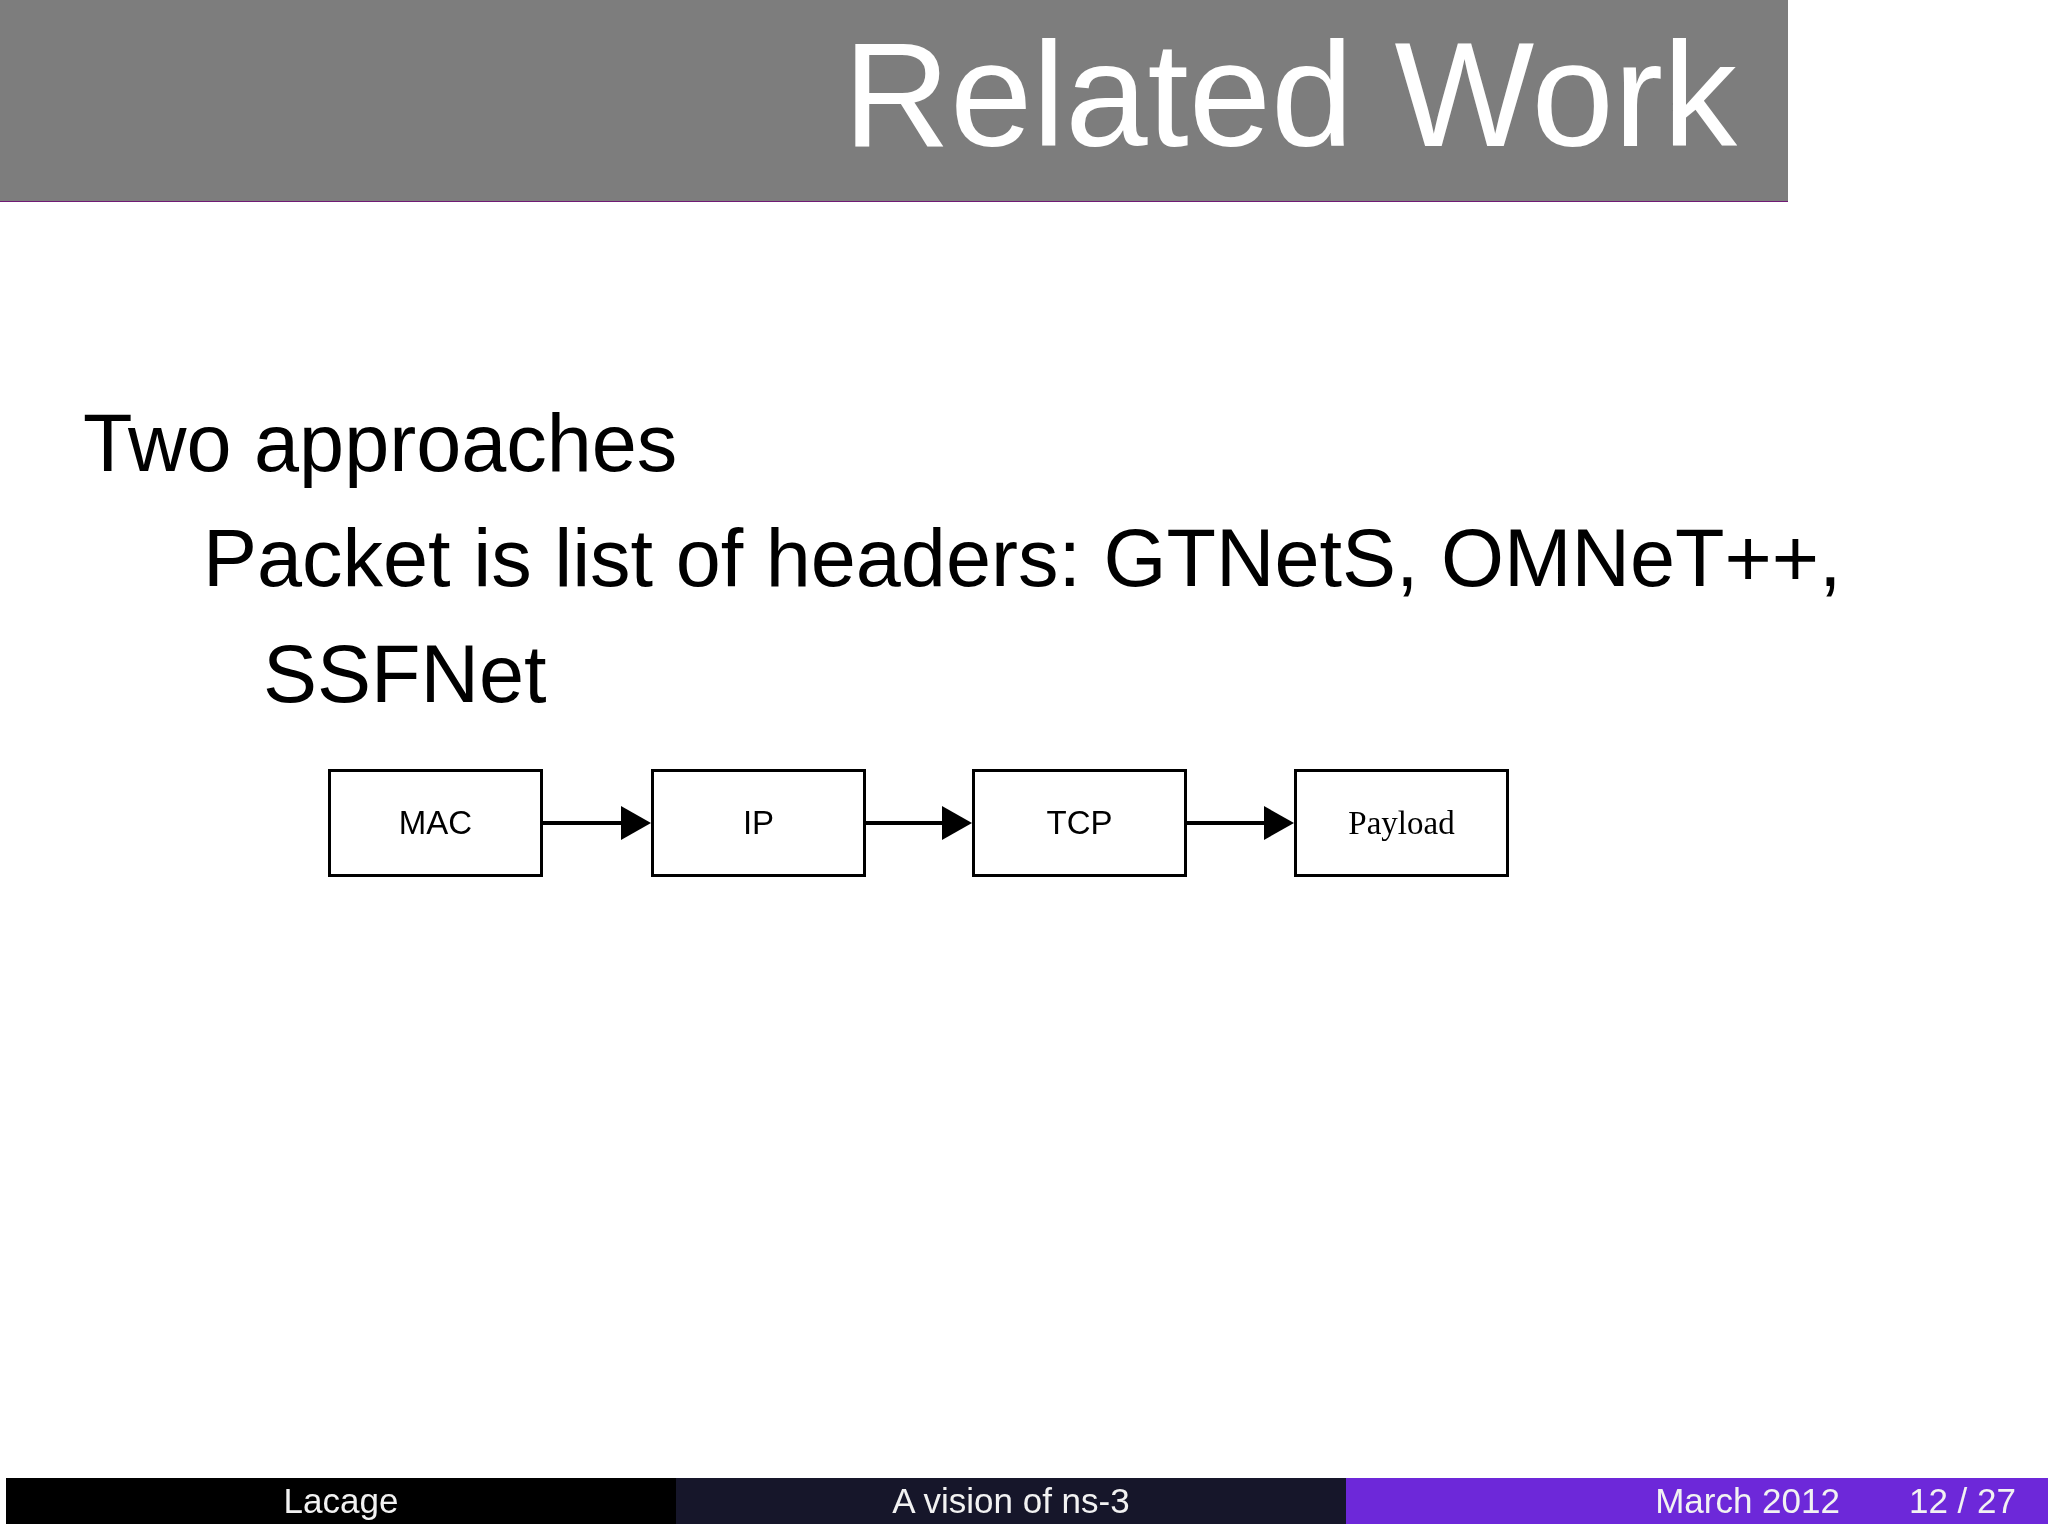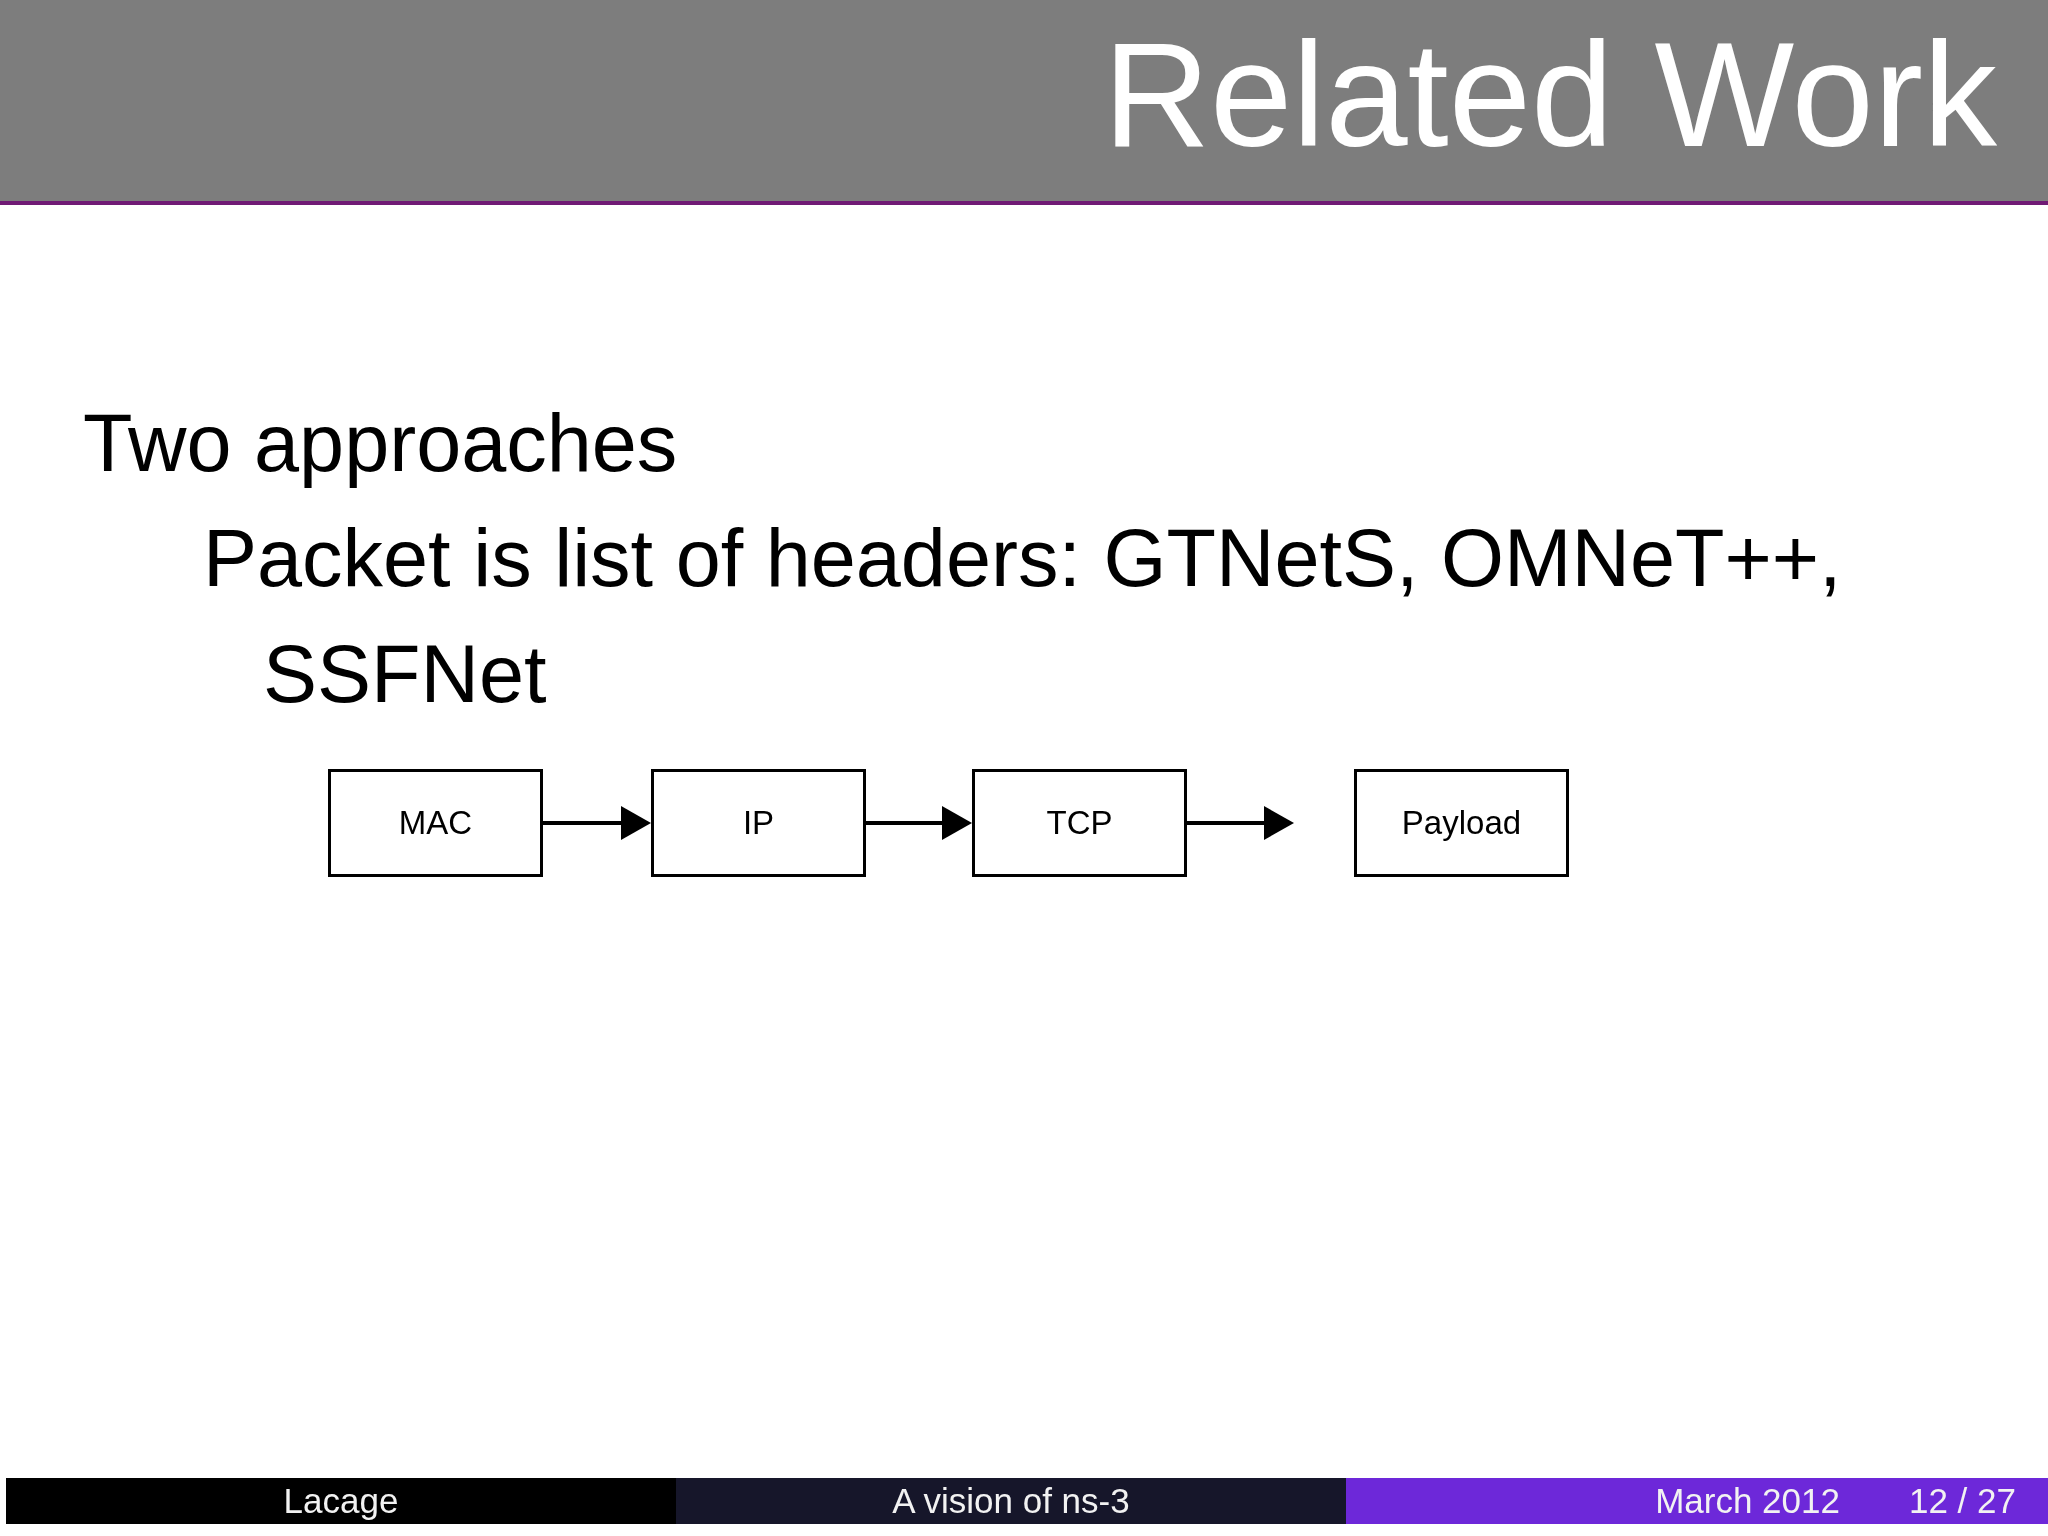--- a/index.html
+++ b/index.html
@@ -14,24 +14,24 @@
     background: #ffffff;
     overflow: hidden;
     font-family: "Liberation Sans", sans-serif;
     color: #000000;
   }
 
   
   .header-bar {
     position: absolute;
     left: 0; top: 0;
-    width: 2048px;
+    width: 1788px;
     height: 201px;
     background: #7d7d7d;
-    border-bottom: 4px solid #701a75;
+    border-bottom: 1px solid #701a75;
   }
   .slide-title {
     position: absolute;
     top: 21px;
     right: 51px;
     font-size: 148px;
     line-height: 1;
     color: #ffffff;
     white-space: nowrap;
   }
@@ -61,21 +61,21 @@
     align-items: center;
     justify-content: center;
   }
   .packet-node .node-label {
     font-size: 33px;
     color: #000000;
   }
   .node-mac     { left: 328px; }
   .node-ip      { left: 651px; }
   .node-tcp     { left: 972px; }
-  .node-payload { left: 1354px; }
+  .node-payload { left: 1294px; font-family: Liberation Serif, serif; }
 
   .arrow-line {
     position: absolute;
     top: 821px;
     height: 4px;
     background: #000000;
   }
   .arrow-head {
     position: absolute;
     top: 806px;

